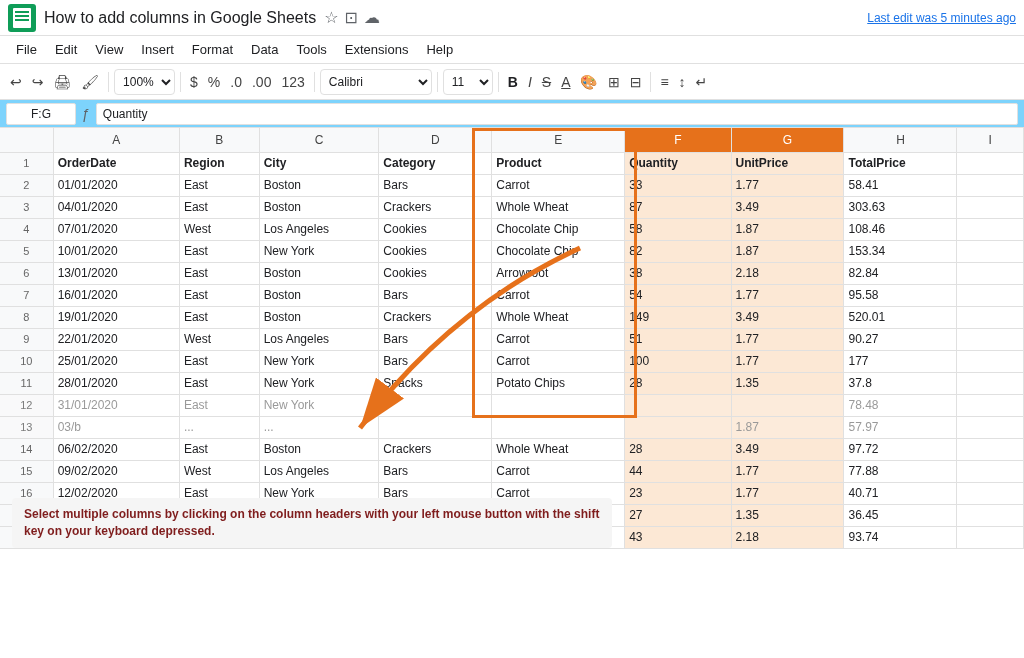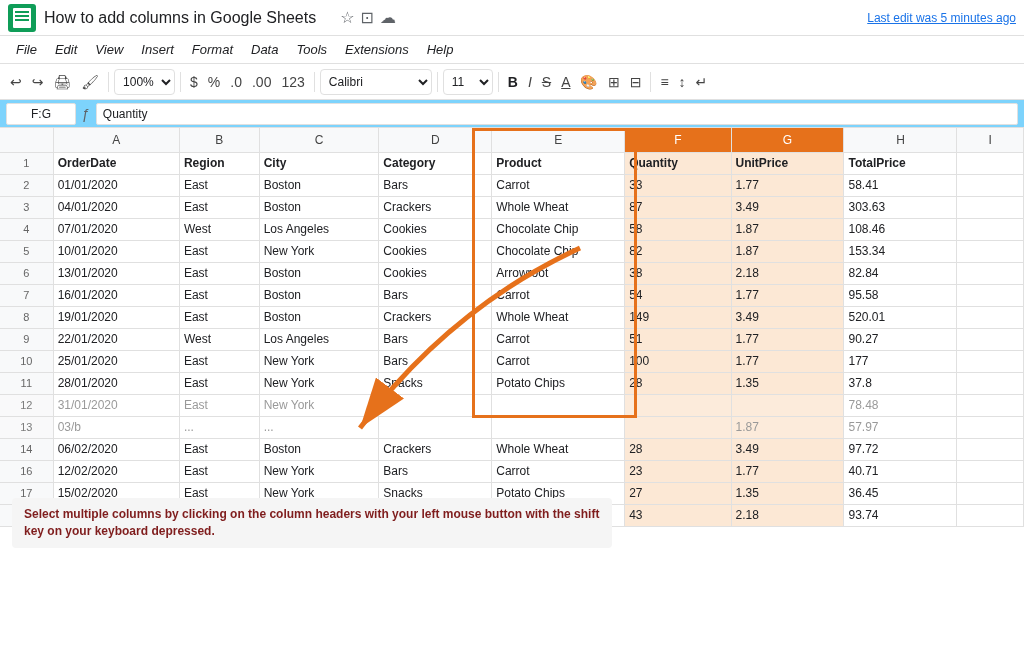--- a/index.html
+++ b/index.html
@@ -17,28 +17,28 @@
     }
     .sheets-icon-inner {
       width: 18px; height: 20px; background: #fff; border-radius: 1px;
       position: relative;
     }
     .sheets-icon-inner::after {
       content: ''; position: absolute; top: 3px; left: 2px;
       width: 14px; height: 2px; background: #0f9d58;
       box-shadow: 0 4px 0 #0f9d58, 0 8px 0 #0f9d58;
     }
-    .doc-title { font-size: 16px; color: #202124; font-weight: 500; margin-right: 24px; }
+    .doc-title { font-size: 16px; color: #202124; font-weight: 500; margin-right: 8px; }
     .title-icons { display: flex; gap: 6px; align-items: center; color: #5f6368; font-size: 16px; }
     .last-edit { margin-left: auto; font-size: 12px; color: #1a73e8; text-decoration: underline; cursor: pointer; text-align: center; }
 
     
     .menu-bar {
       display: flex; align-items: center; padding: 2px 8px; height: 28px;
-      background: #fff; border-bottom: 1px solid #e0e0e0; gap: 2px; font-style: italic;
+      background: #fff; border-bottom: 1px solid #e0e0e0; gap: 2px;
     }
     .menu-item {
       padding: 3px 8px; border-radius: 4px; cursor: pointer; color: #202124;
       font-size: 13px;
     }
 
     
     .toolbar {
       display: flex; align-items: center; padding: 2px 6px; height: 36px;
       background: #fff; border-bottom: 1px solid #e0e0e0; gap: 2px;
@@ -410,20 +410,32 @@
           <td class="cell">East</td>
           <td class="cell">Boston</td>
           <td class="cell">Crackers</td>
           <td class="cell">Whole Wheat</td>
           <td class="cell selected-col num">28</td>
           <td class="cell selected-col num">3.49</td>
           <td class="cell num">97.72</td>
           <td class="cell"></td>
         </tr>
         <tr>
+          <td class="row-num">15</td>
+          <td class="cell">09/02/2020</td>
+          <td class="cell">West</td>
+          <td class="cell">Los Angeles</td>
+          <td class="cell">Bars</td>
+          <td class="cell">Carrot</td>
+          <td class="cell selected-col num">44</td>
+          <td class="cell selected-col num">1.77</td>
+          <td class="cell num">77.88</td>
+          <td class="cell"></td>
+        </tr>
+        <tr>
           <td class="row-num">16</td>
           <td class="cell">12/02/2020</td>
           <td class="cell">East</td>
           <td class="cell">New York</td>
           <td class="cell">Bars</td>
           <td class="cell">Carrot</td>
           <td class="cell selected-col num">23</td>
           <td class="cell selected-col num">1.77</td>
           <td class="cell num">40.71</td>
           <td class="cell"></td>

